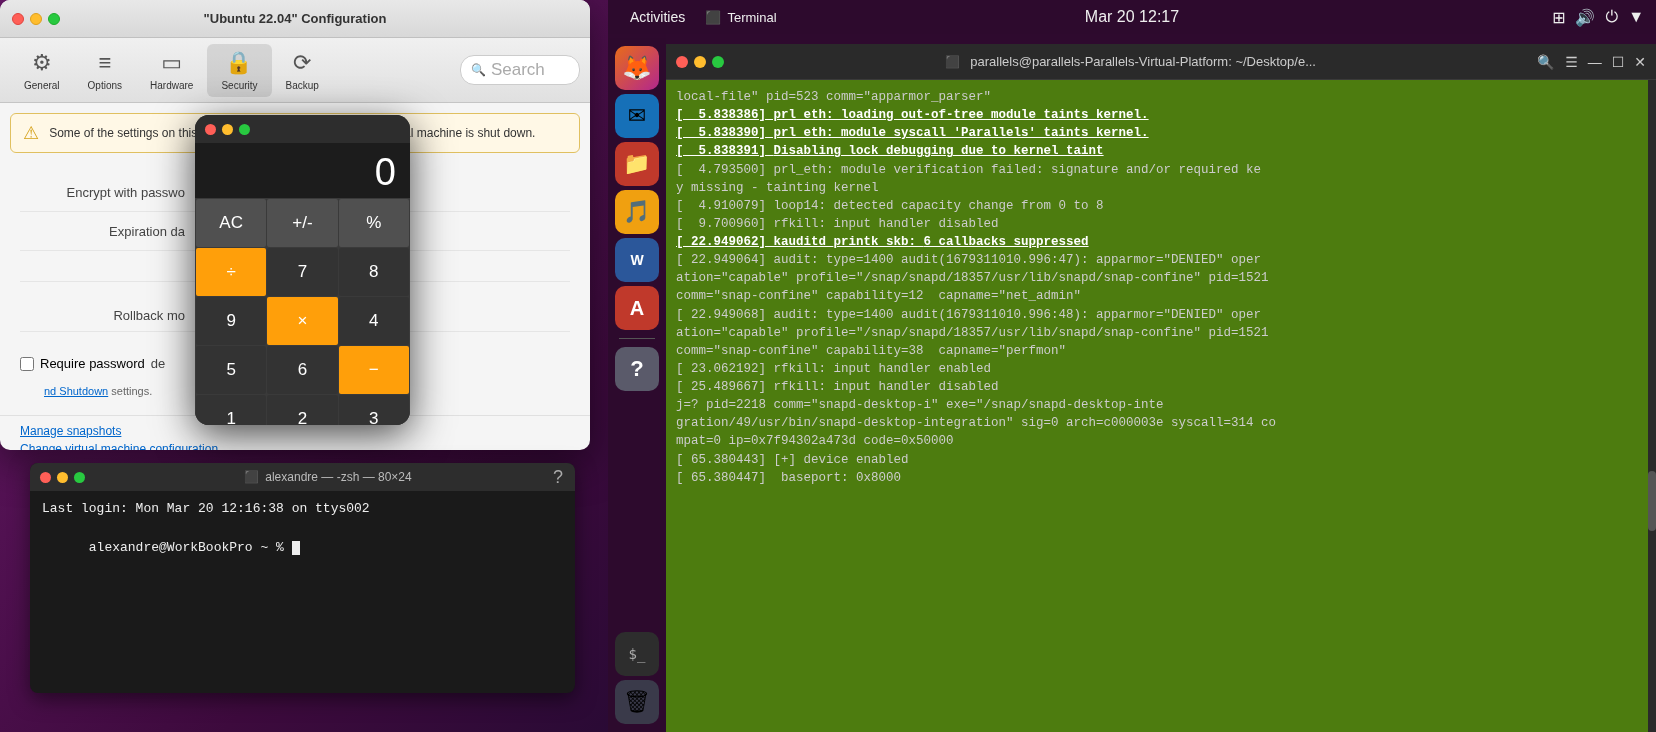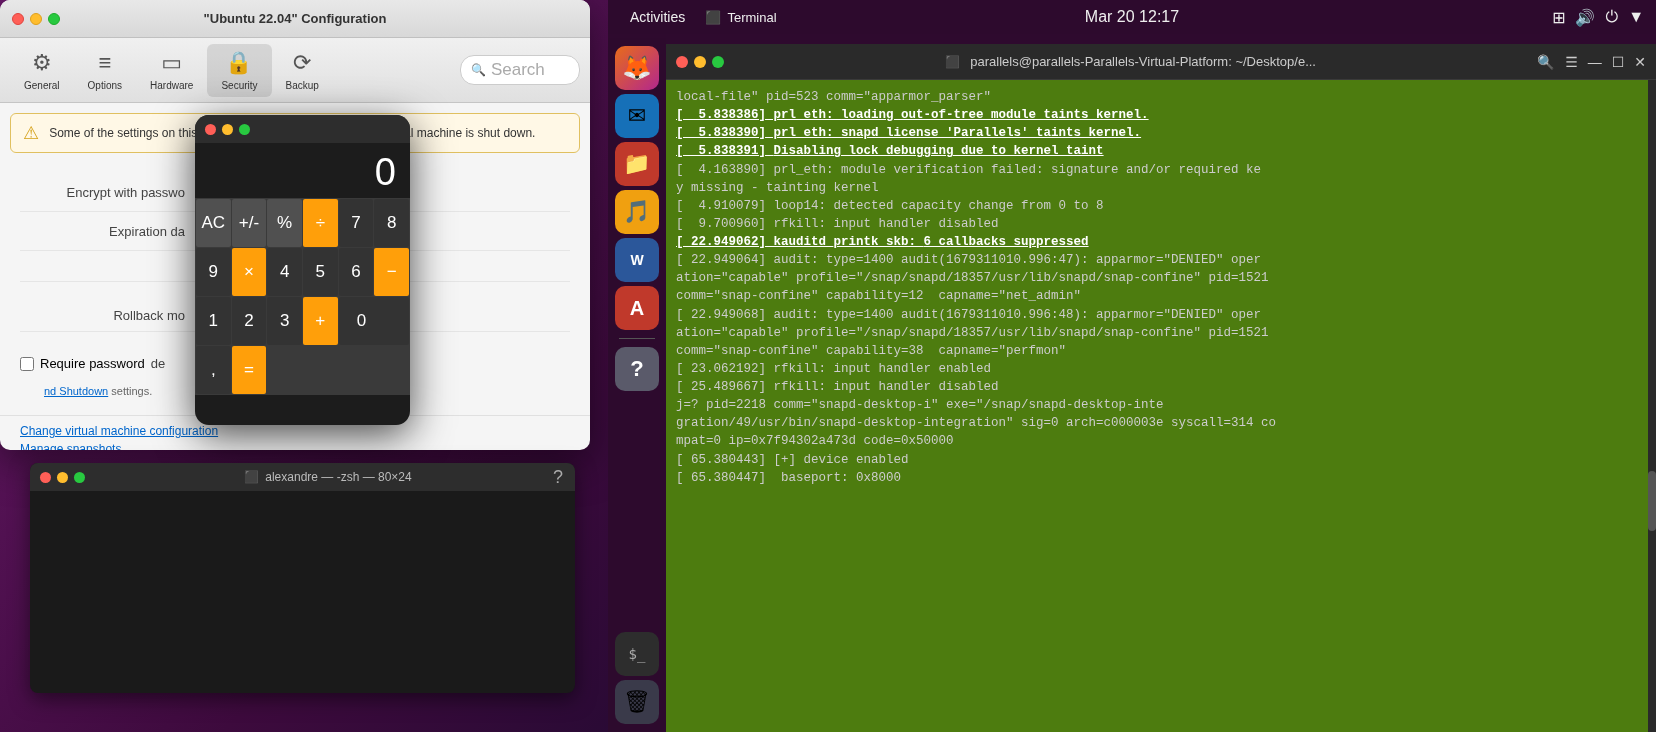--- a/index.html
+++ b/index.html
@@ -221,21 +221,21 @@
     .calc-display {
       background: #1c1c1c;
       padding: 8px 14px 4px;
       text-align: right;
       font-size: 38px;
       color: white;
       font-weight: 200;
     }
     .calc-buttons {
       display: grid;
-      grid-template-columns: repeat(6, 1fr);
+      grid-template-columns: repeat(3, 1fr);
       gap: 1px;
       background: #3a3a3a;
       padding: 1px;
     }
     .calc-btn {
       height: 48px;
       display: flex;
       align-items: center;
       justify-content: center;
       font-size: 17px;
@@ -564,22 +564,22 @@
         <span style="font-size:13px;color:#444;">de</span>
       </div>
       <div style="padding: 4px 0 2px;">
         <span class="settings-note">
           <a href="#" style="color:#0066cc;padding-left:24px;">nd Shutdown</a>
           <span> settings.</span>
         </span>
       </div>
     </div>
     <div class="actions-section">
+      <a class="action-link">Manage snapshots</a>
       <a class="action-link">Change virtual machine configuration</a>
-      <a class="action-link">Manage snapshots</a>
     </div>
   </div>
 </div>
 
 <div class="calculator-window">
   <div class="calc-titlebar">
     <div class="calc-tl calc-tl-close"></div>
     <div class="calc-tl calc-tl-min"></div>
     <div class="calc-tl calc-tl-max"></div>
   </div>
@@ -611,20 +611,26 @@
   <div class="terminal-small-bar">
     <div class="term-tl term-tl-close"></div>
     <div class="term-tl term-tl-min"></div>
     <div class="term-tl term-tl-max"></div>
     <div class="term-title">
       <span>⬛</span>
       <span>alexandre — -zsh — 80×24</span>
     </div>
     <span style="color:#aaa;font-size:18px;position:absolute;right:12px;">?</span>
   </div>
+  <div class="terminal-small-content">
+    <div class="term-line">Last login: Mon Mar 20 12:16:38 on ttys002</div>
+    <div class="term-line">
+      <span>alexandre@WorkBookPro ~ % </span><span class="cursor-block"></span>
+    </div>
+  </div>
 </div>
 
 <div class="ubuntu-window">
 
   <div class="ubuntu-topbar">
     <span class="ubuntu-activities">Activities</span>
     <div class="ubuntu-terminal-btn">
       <span>⬛</span>
       <span>Terminal</span>
     </div>
@@ -682,23 +688,23 @@
         <span>🔍</span>
         <span>☰</span>
         <span>—</span>
         <span>☐</span>
         <span>✕</span>
       </div>
     </div>
     <div class="terminal-main-content">
       <div class="term-line term-normal">local-file" pid=523 comm="apparmor_parser"</div>
       <div class="term-line term-bold term-white">[  5.838386] prl_eth: <b>loading out-of-tree module taints kernel.</b></div>
-      <div class="term-line term-bold term-white">[  5.838390] prl_eth: <b>snapd license 'Parallels' taints kernel.</b></div>
+      <div class="term-line term-bold term-white">[  5.838390] prl_eth: <b>module syscall 'Parallels' taints kernel.</b></div>
       <div class="term-line term-bold term-white">[  5.838391] <b>Disabling lock debugging due to kernel taint</b></div>
-      <div class="term-line term-normal">[  4.163890] prl_eth: module verification failed: signature and/or required ke</div>
+      <div class="term-line term-normal">[  4.793500] prl_eth: module verification failed: signature and/or required ke</div>
       <div class="term-line term-normal">y missing - tainting kernel</div>
       <div class="term-line term-normal">[  4.910079] loop14: detected capacity change from 0 to 8</div>
       <div class="term-line term-normal">[  9.700960] rfkill: input handler disabled</div>
       <div class="term-line term-bold term-white">[ 22.949062] kauditd_printk_skb: <b>6 callbacks suppressed</b></div>
       <div class="term-line term-normal">[ 22.949064] audit: type=1400 audit(1679311010.996:47): apparmor="DENIED" oper</div>
       <div class="term-line term-normal">ation="capable" profile="/snap/snapd/18357/usr/lib/snapd/snap-confine" pid=1521</div>
       <div class="term-line term-normal">comm="snap-confine" capability=12  capname="net_admin"</div>
       <div class="term-line term-normal">[ 22.949068] audit: type=1400 audit(1679311010.996:48): apparmor="DENIED" oper</div>
       <div class="term-line term-normal">ation="capable" profile="/snap/snapd/18357/usr/lib/snapd/snap-confine" pid=1521</div>
       <div class="term-line term-normal">comm="snap-confine" capability=38  capname="perfmon"</div>

